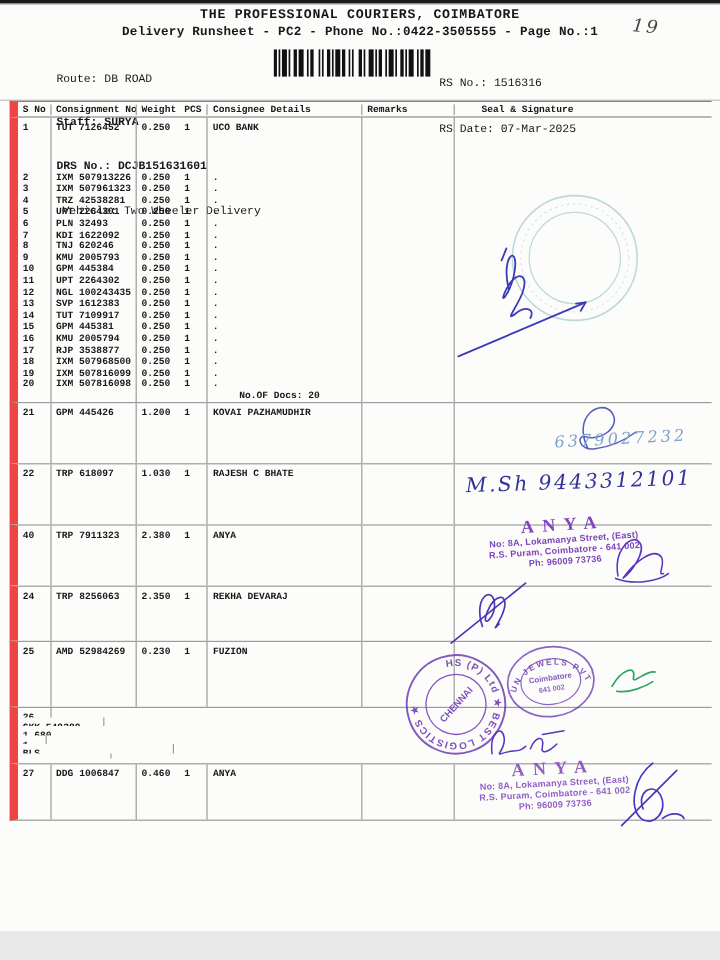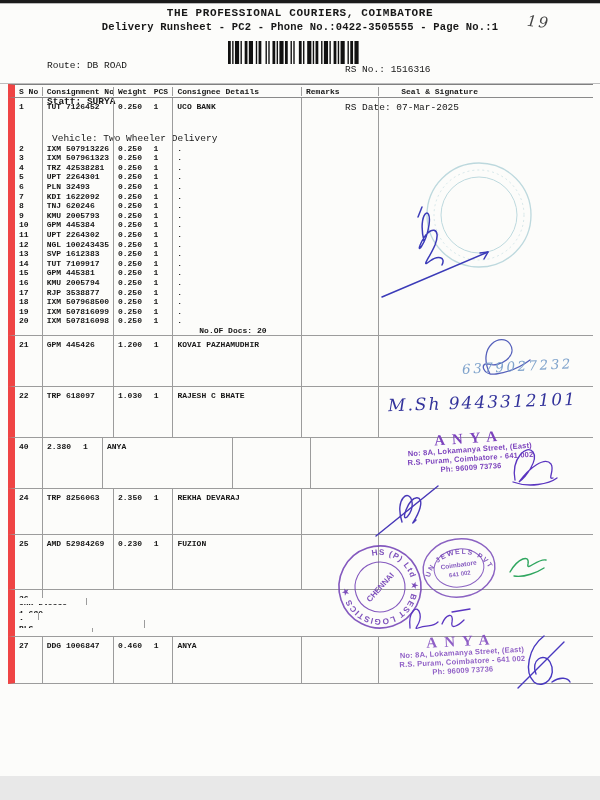--- a/index.html
+++ b/index.html
@@ -15,21 +15,21 @@
   .doc-title   { position:absolute; top:7px;  left:0; right:0; text-align:center; font-size:11px;   font-weight:bold; letter-spacing:.6px; }
   .doc-subtitle{ position:absolute; top:21px; left:0; right:0; text-align:center; font-size:10.5px; font-weight:bold; letter-spacing:.2px; }
 
   .hw { font-family:"DejaVu Serif","Liberation Serif",serif; font-style:italic; }
   .page-mark { position:absolute; left:527px; top:13px; font-size:15px; color:#454545; transform:rotate(6deg); letter-spacing:2px; }
 
   .info-left { position:absolute; left:47px; top:35px; font-size:9.5px; line-height:12.3px; white-space:pre; }
   .info-left .b { font-weight:bold; }
   .info-left .veh { padding-left:5px; }
 
-  .rs-info { position:absolute; left:345px; top:39px; font-size:9.5px; line-height:12.5px; white-space:pre; }
+  .rs-info { position:absolute; left:366px; top:39px; font-size:9.5px; line-height:12.5px; white-space:pre; }
 
   .barcode { position:absolute; left:228px; top:41px; width:132px; height:23px; }
 
   .hl-top { position:absolute; left:0; top:83px; width:600px; height:1px; background:#bdbdbd; }
 
   
   .tbl { position:absolute; left:8px; top:84px; width:585px; font-size:8px; font-weight:bold; }
   .thead, .trow, .block1 { display:flex; border-left:7px solid #ef4444; }
   .thead { height:12px; border-top:1px solid #808080; border-bottom:1px solid #8a8a8a; align-items:center; }
   .c { box-sizing:border-box; padding-left:4px; overflow:hidden; white-space:pre; }
@@ -72,20 +72,21 @@
   <div class="scan-strip"></div>
   <div class="scan-strip2"></div>
 
   <div class="doc-title">THE PROFESSIONAL COURIERS, COIMBATORE</div>
   <div class="doc-subtitle">Delivery Runsheet - PC2 - Phone No.:0422-3505555 - Page No.:1</div>
   <div class="page-mark hw">19</div>
 
   <div class="info-left">
     <div><span>Route:</span> <span>DB ROAD</span></div>
     <div class="b"><span>Staff:</span> <span>SURYA</span></div>
+    <div class="b"><span>DRS No.:</span> <span>DCJB151631601</span></div>
     <div class="veh"><span>Vehicle:</span> <span>Two Wheeler Delivery</span></div>
   </div>
 
   <svg class="barcode" id="barcode-svg" viewBox="0 0 95 23" preserveAspectRatio="none">
       <rect x="0" y="0" width="2" height="23" fill="#111"></rect>
       <rect x="3" y="0" width="1" height="23" fill="#111"></rect>
       <rect x="5" y="0" width="3" height="23" fill="#111"></rect>
       <rect x="9" y="0" width="1" height="23" fill="#111"></rect>
       <rect x="12" y="0" width="2" height="23" fill="#111"></rect>
       <rect x="15" y="0" width="3" height="23" fill="#111"></rect>
@@ -261,20 +262,21 @@
           <div class="c w-sno vr">22</div>
           <div class="c w-cons vr">TRP 618097</div>
           <div class="c w-wt">1.030</div>
           <div class="c w-pcs vr">1</div>
           <div class="c w-cd vr">RAJESH C BHATE</div>
           <div class="c w-rem vr"></div>
           <div class="c w-seal"></div>
         </div>
         <div class="trow" style="height: 50px;">
           <div class="c w-sno vr">40</div>
+          <div class="c w-cons vr">TRP 7911323</div>
           <div class="c w-wt">2.380</div>
           <div class="c w-pcs vr">1</div>
           <div class="c w-cd vr">ANYA</div>
           <div class="c w-rem vr"></div>
           <div class="c w-seal"></div>
         </div>
         <div class="trow" style="height: 45px;">
           <div class="c w-sno vr">24</div>
           <div class="c w-cons vr">TRP 8256063</div>
           <div class="c w-wt">2.350</div>

